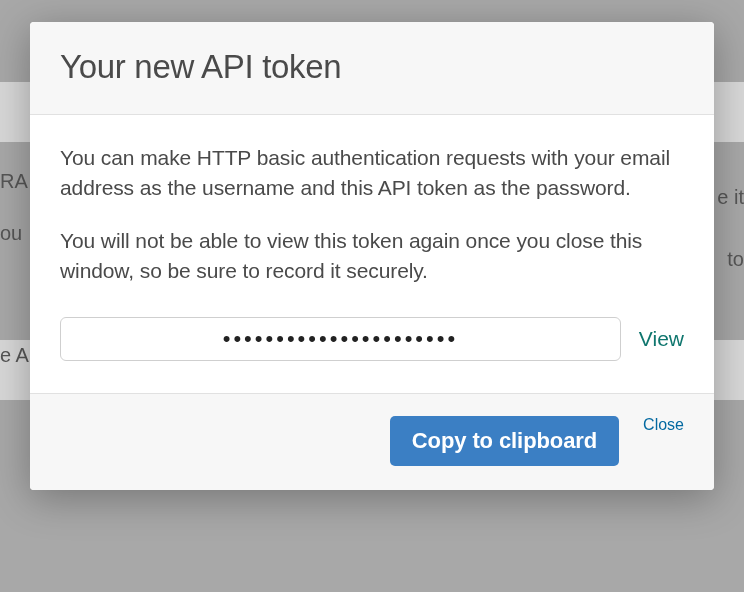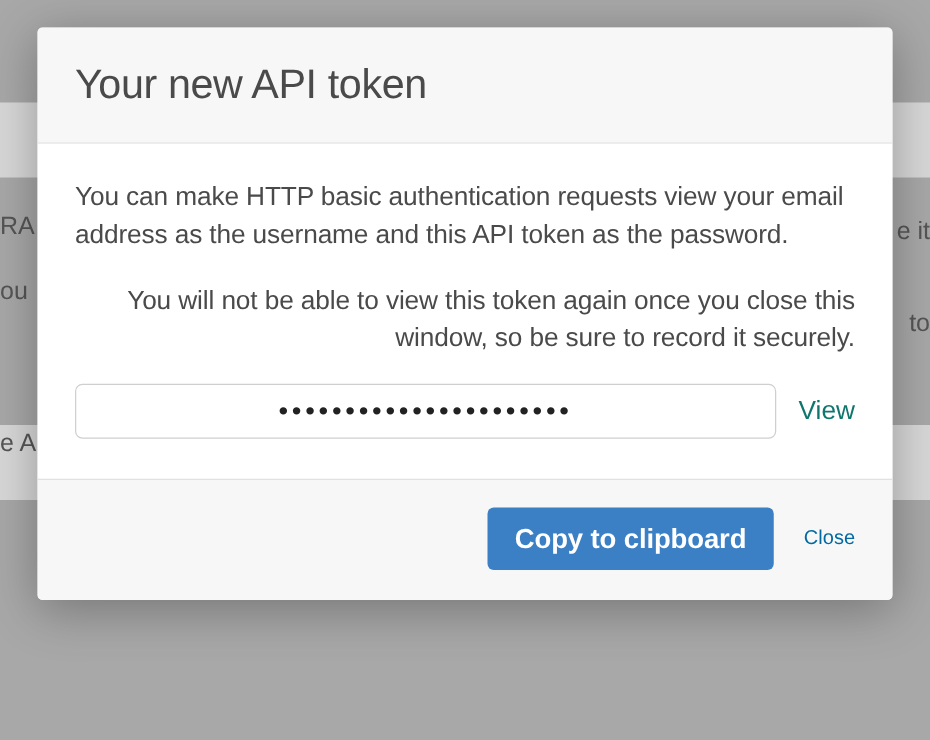--- a/index.html
+++ b/index.html
@@ -59,22 +59,21 @@
       background: #fff;
     }
     .modal-body p {
       font-size: 21px;
       line-height: 1.45;
       color: #4a4a4a;
       margin-bottom: 22px;
       letter-spacing: -0.1px;
     }
     .modal-body p:last-of-type {
-      margin-bottom: 20px;
-      text-align: right;
+      margin-bottom: 30px;
     }
     .token-row {
       display: flex;
       align-items: center;
       gap: 18px;
     }
     .token-input {
       flex: 1;
       height: 44px;
       border: 1px solid #cfcfcf;
@@ -95,21 +94,21 @@
       font-size: 21px;
       cursor: pointer;
       user-select: none;
     }
     .modal-footer {
       background: #f7f7f7;
       border-top: 1px solid #e1e1e1;
       padding: 22px 30px 24px;
       display: flex;
       justify-content: flex-end;
-      align-items: center;
+      align-items: flex-start;
       gap: 24px;
     }
     .btn-primary {
       background: #3b7fc4;
       color: #fff;
       border: none;
       border-radius: 5px;
       font-size: 22px;
       font-weight: 600;
       padding: 12px 22px;
@@ -128,30 +127,30 @@
   </style>
 </head>
 <body>
 
 <div class="backdrop">
   <div class="backdrop-row" style="top:82px;"></div>
   <div class="backdrop-row" style="top:340px;"></div>
   <span class="backdrop-text" style="left:0; top:170px;">RA</span>
   <span class="backdrop-text" style="left:0; top:222px;">ou</span>
   <span class="backdrop-text" style="left:0; top:344px;">e A</span>
-  <span class="backdrop-text" style="right:0; top:174px;">e it</span>
+  <span class="backdrop-text" style="right:0; top:186px;">e it</span>
   <span class="backdrop-text" style="right:0; top:222px;margin-top:26px;">to</span>
 </div>
 
 <div class="modal">
   <div class="modal-header">
     <h1 class="modal-title">Your new API token</h1>
   </div>
   <div class="modal-body">
-    <p>You can make HTTP basic authentication requests view your email address as the username and this API token as the password.</p>
+    <p>You can make HTTP basic authentication requests with your email address as the username and this API token as the password.</p>
     <p>You will not be able to view this token again once you close this window, so be sure to record it securely.</p>
     <div class="token-row">
       <div class="token-input">••••••••••••••••••••••</div>
       <span class="view-link">View</span>
     </div>
   </div>
   <div class="modal-footer">
     <button class="btn-primary">Copy to clipboard</button>
     <button class="btn-link">Close</button>
   </div>

